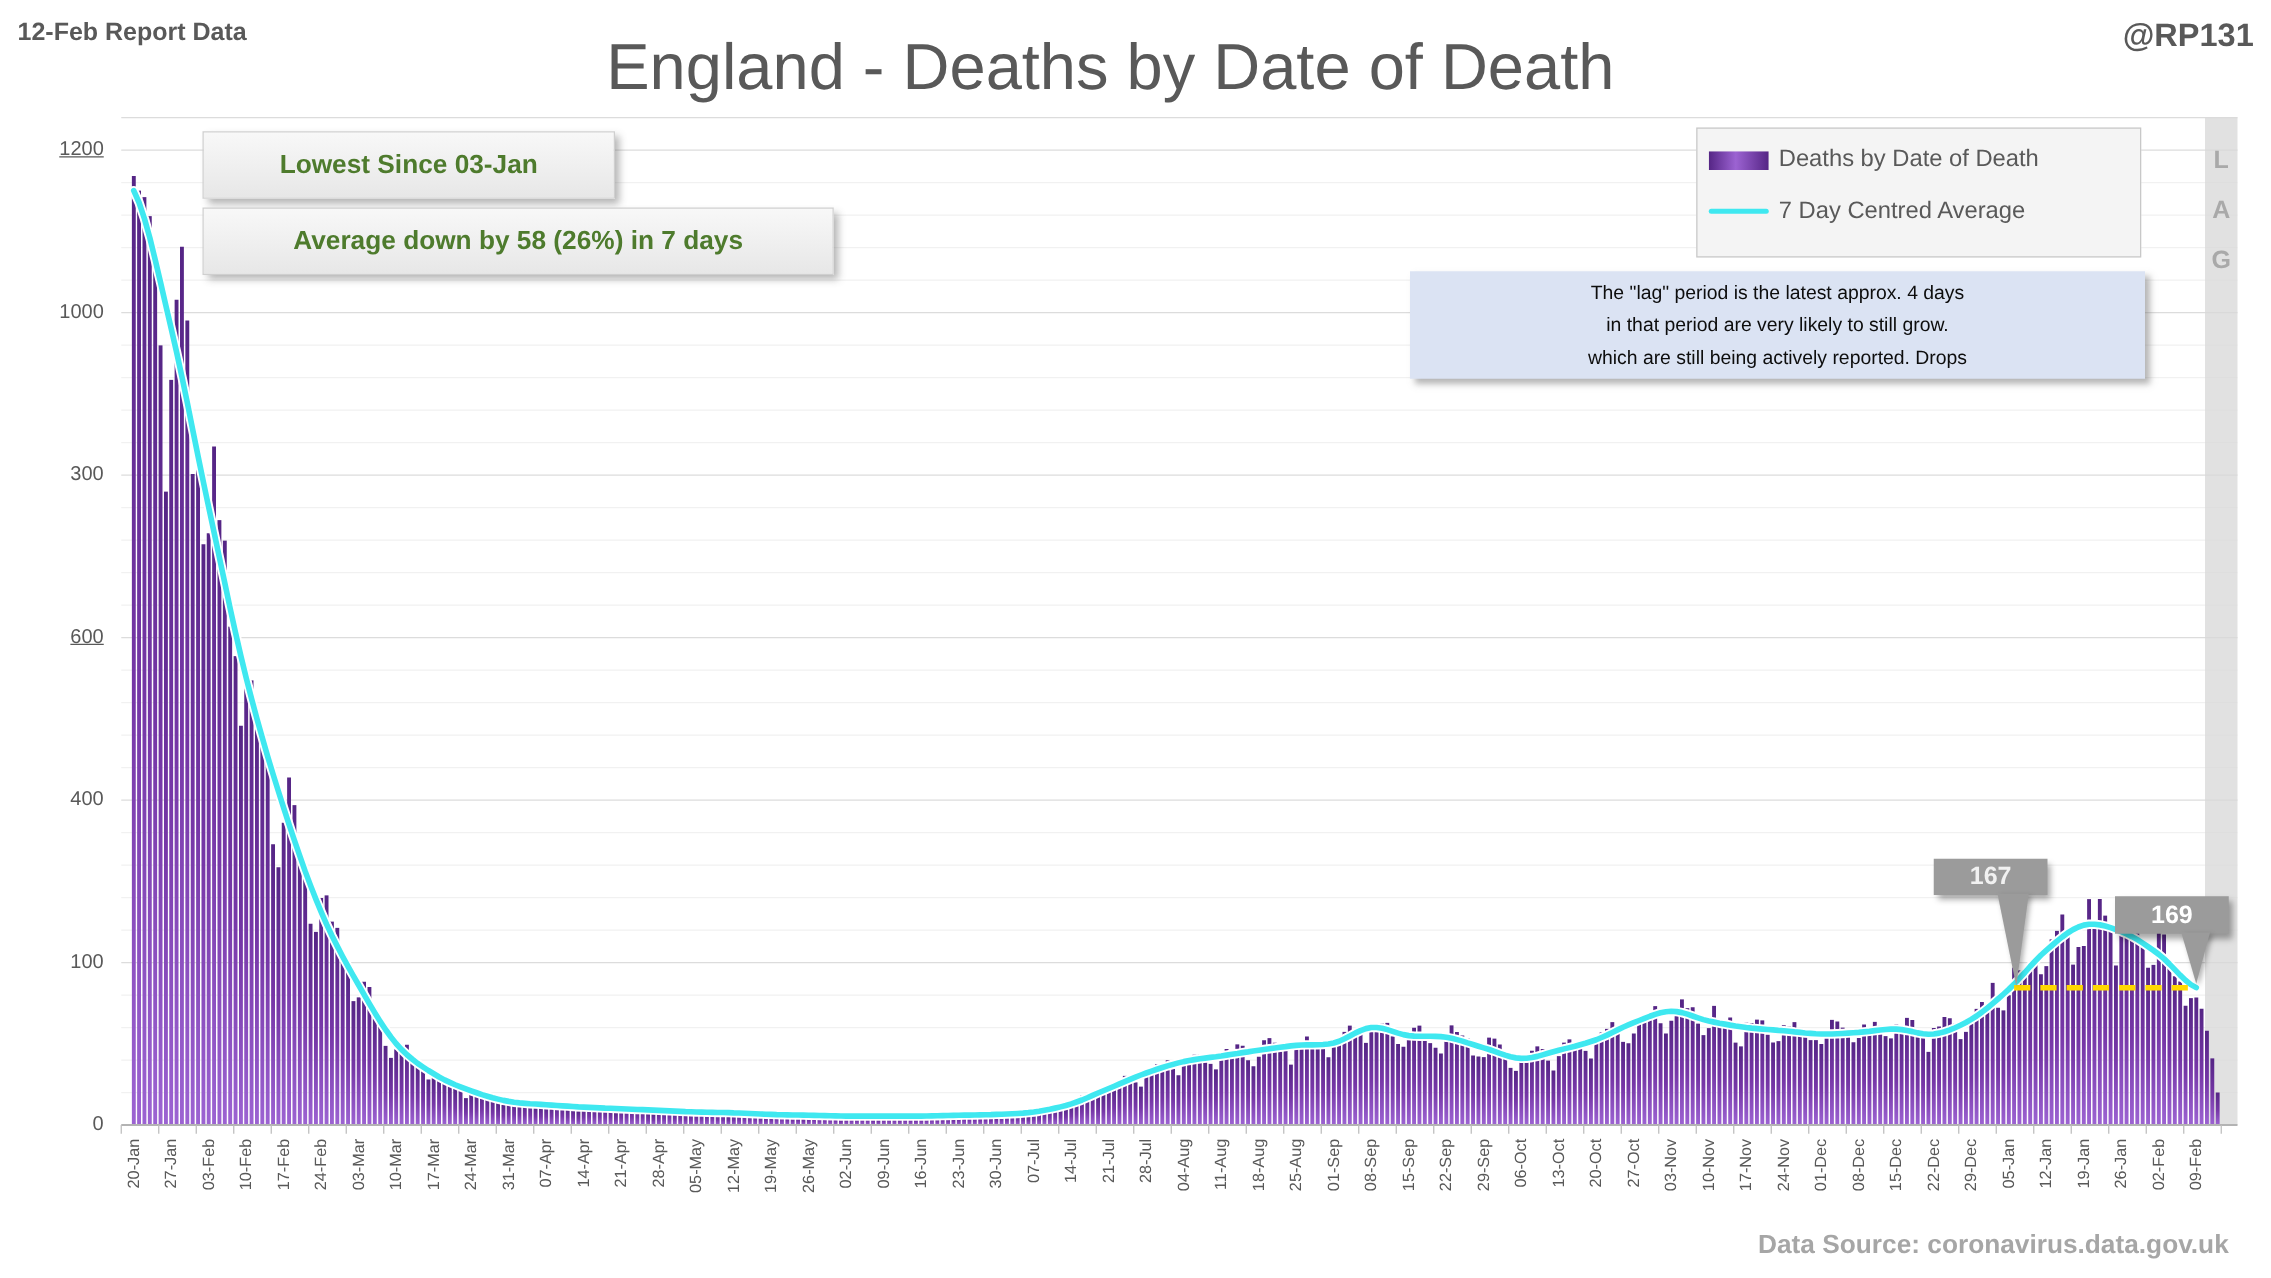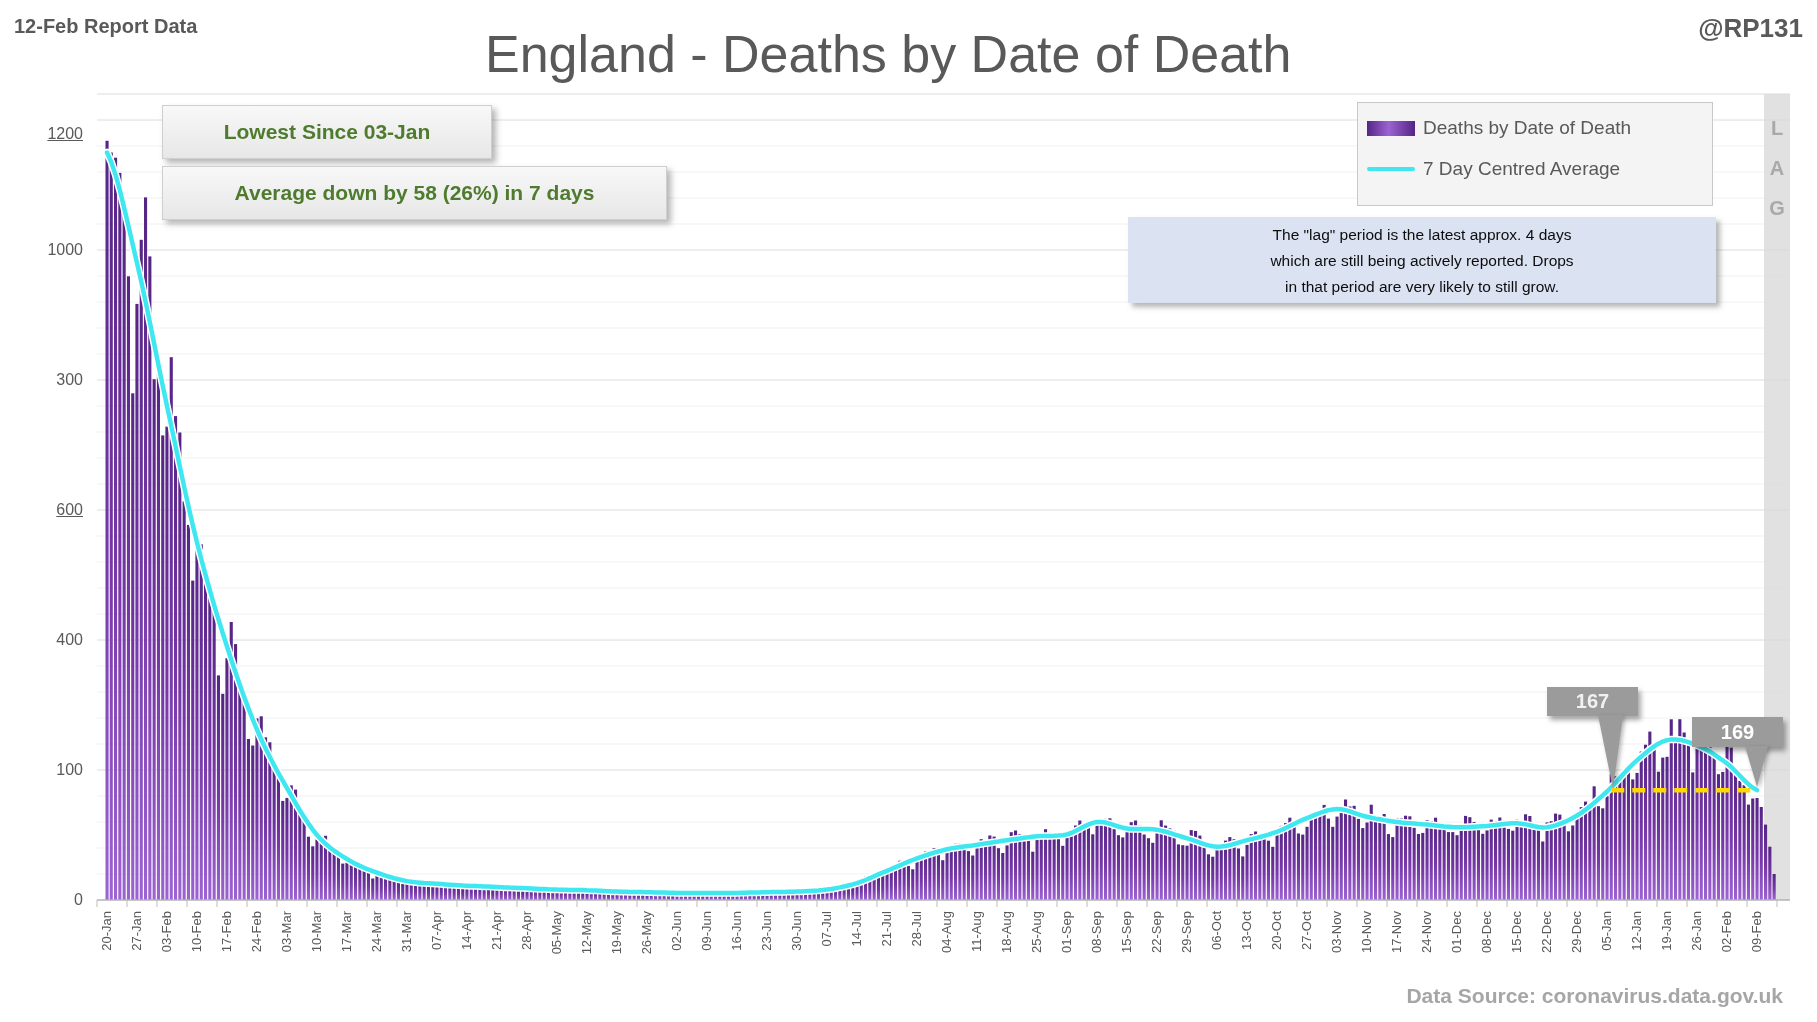--- a/index.html
+++ b/index.html
@@ -573,43 +573,43 @@
       <span class="lab">Deaths by Date of Death</span>
     </div>
     <div class="leg-row" style="top:51px;">
       <div id="leg-line-swatch" style="background: rgb(63, 232, 240);"></div>
       <span class="lab">7 Day Centred Average</span>
     </div>
   </div>
 
   <div id="lag-note">
     <span>The "lag" period is the latest approx. 4 days</span>
+    <span>in that period are very likely to still grow.</span>
     <span>which are still being actively reported.  Drops</span>
-    <span>in that period are very likely to still grow.</span>
   </div>
 
   <div id="callout-167" class="callout">167</div>
   <div id="pointer-167" class="pointer"></div>
   <div id="callout-169" class="callout">169</div>
   <div id="pointer-169" class="pointer"></div>
 
   <div id="lag-letters">
     <span>L</span>
     <span>A</span>
     <span>G</span>
   </div>
 
   <div id="y-labels">
       <div class="ylab" style="left: 28px; top: 891px;">0</div>
       <div class="ylab" style="left: 28px; top: 761px;">100</div>
       <div class="ylab" style="left: 28px; top: 631px;">400</div>
       <div class="ylab" style="left: 28px; top: 501px; text-decoration: underline;">600</div>
       <div class="ylab" style="left: 28px; top: 371px;">300</div>
       <div class="ylab" style="left: 28px; top: 241px;">1000</div>
-      <div class="ylab" style="left: 28px; top: 125px; text-decoration: underline;">1200</div>
+      <div class="ylab" style="left: 28px; top: 111px; text-decoration: underline;">1200</div>
     </div>
   <div id="x-labels">
       <div class="xlab" style="left: 99px; top: 911px;">20-Jan</div>
       <div class="xlab" style="left: 129px; top: 911px;">27-Jan</div>
       <div class="xlab" style="left: 159px; top: 911px;">03-Feb</div>
       <div class="xlab" style="left: 189px; top: 911px;">10-Feb</div>
       <div class="xlab" style="left: 219px; top: 911px;">17-Feb</div>
       <div class="xlab" style="left: 249px; top: 911px;">24-Feb</div>
       <div class="xlab" style="left: 279px; top: 911px;">03-Mar</div>
       <div class="xlab" style="left: 309px; top: 911px;">10-Mar</div>

